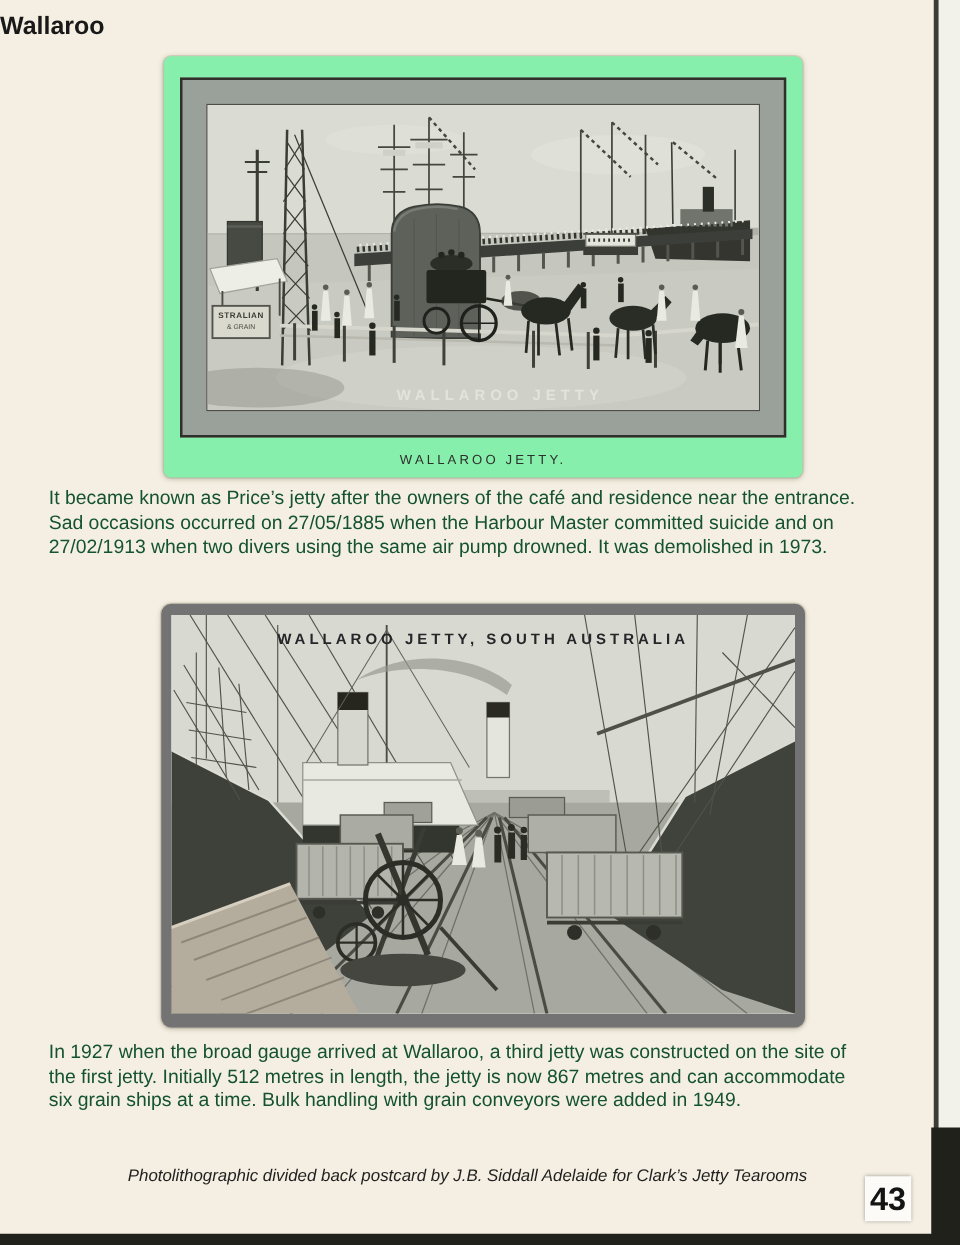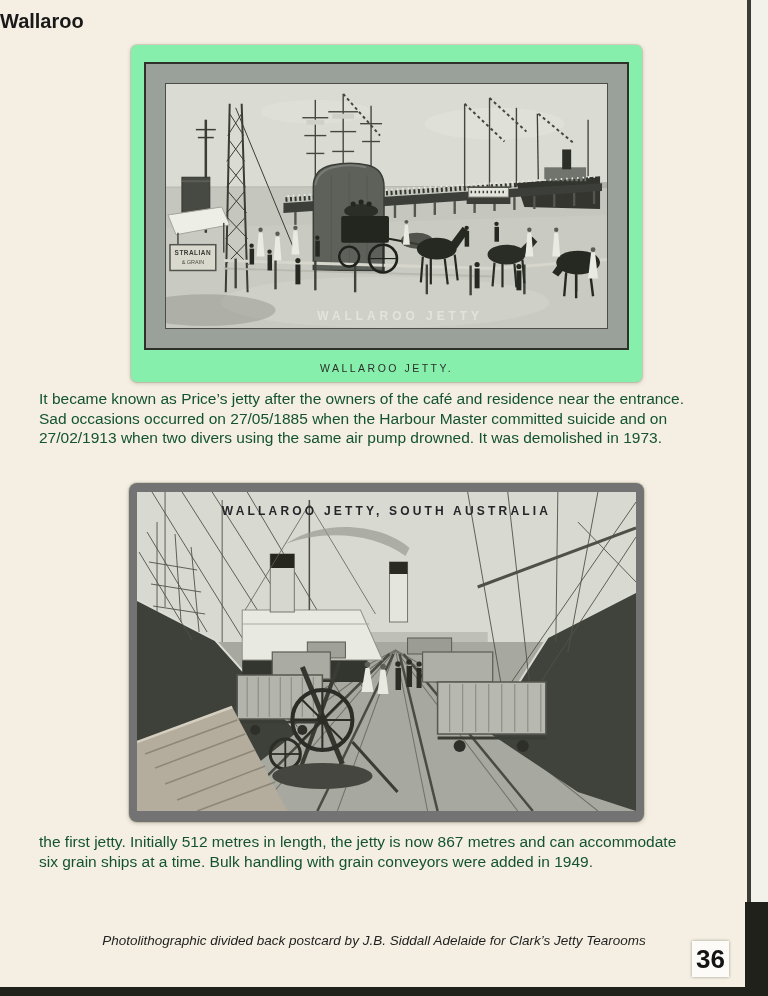--- a/index.html
+++ b/index.html
@@ -518,28 +518,29 @@
               <line x1="40" y1="308" x2="128" y2="274"></line>
             <line x1="60" y1="319" x2="138" y2="290"></line>
           </g>
         </g>
       </svg>
       <div class="pc2-title">WALLAROO JETTY, SOUTH AUSTRALIA</div>
     </div>
   </div>
 
   <div class="para para2">
+    <div>In 1927 when the broad gauge arrived at Wallaroo, a third jetty was constructed on the site of</div>
     <div>the first jetty. Initially 512 metres in length, the jetty is now 867 metres and can accommodate</div>
     <div>six grain ships at a time. Bulk handling with grain conveyors were added in 1949.</div>
   </div>
 
   <div class="cap-italic cap2">Photolithographic divided back postcard by J.B. Siddall Adelaide for Clark’s Jetty Tearooms</div>
 
   <div class="scan-right-line"></div>
   <div class="scan-right-outer"></div>
   <div class="scan-corner"></div>
   <div class="scan-bottom"></div>
 
   <div class="page-num">
-    <span>36</span>
+    <span>43</span>
   </div>
 
 </div>
 
 </body></html>

